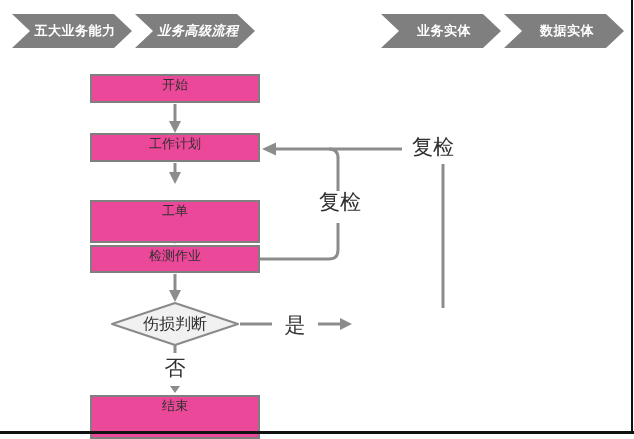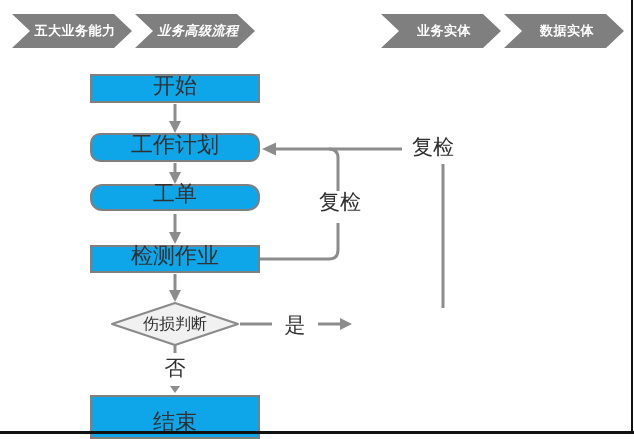--- a/index.html
+++ b/index.html
@@ -14,27 +14,27 @@
     background:#7f7f7f;color:#ffffff;
     display:flex;align-items:center;justify-content:center;
     font-size:13px;font-weight:bold;letter-spacing:.5px;
     clip-path:polygon(0 0,calc(100% - 18px) 0,100% 50%,calc(100% - 18px) 100%,0 100%,18px 50%);
     padding-left:6px;box-sizing:border-box;cursor:pointer;
   }
   .chevron.active{background:#2e75b6;}
   .c1{left:12px;} .c2{left:135px;font-style:italic;} .c3{left:258px;} .c4{left:381px;} .c5{left:504px;}
   
   .node{
-    position:absolute;background:#0ea5e9;border:2px solid #7f7f7f;
-    display:flex;align-items:flex-end;justify-content:center;
-    font-size:22px;color:#303030;box-sizing:border-box;
+    position:absolute;background:#ec4899;border:2px solid #7f7f7f;
+    display:flex;align-items:flex-start;justify-content:center;
+    font-size:13px;color:#303030;box-sizing:border-box;
   }
   .n-start {left:90px; top:74px;  width:170px;height:29px;}
-  .n-plan  {left:90px; top:133px; width:170px;height:29px;border-radius:10px;}
-  .n-order {left:90px; top:184px; width:170px;height:27px;border-radius:12px;}
+  .n-plan  {left:90px; top:133px; width:170px;height:29px;}
+  .n-order {left:90px; top:200px; width:170px;height:43px;}
   .n-inspect{left:90px;top:245px; width:170px;height:28px;}
   .n-repair{left:352px;top:309px; width:180px;height:29px;}
   .n-end   {left:90px; top:395px; width:170px;height:44px;}
   .diamond-text{
     position:absolute;left:115px;top:313px;width:120px;height:22px;
     display:flex;align-items:center;justify-content:center;
     font-size:16px;color:#303030;
   }
   
   .edge-label{

